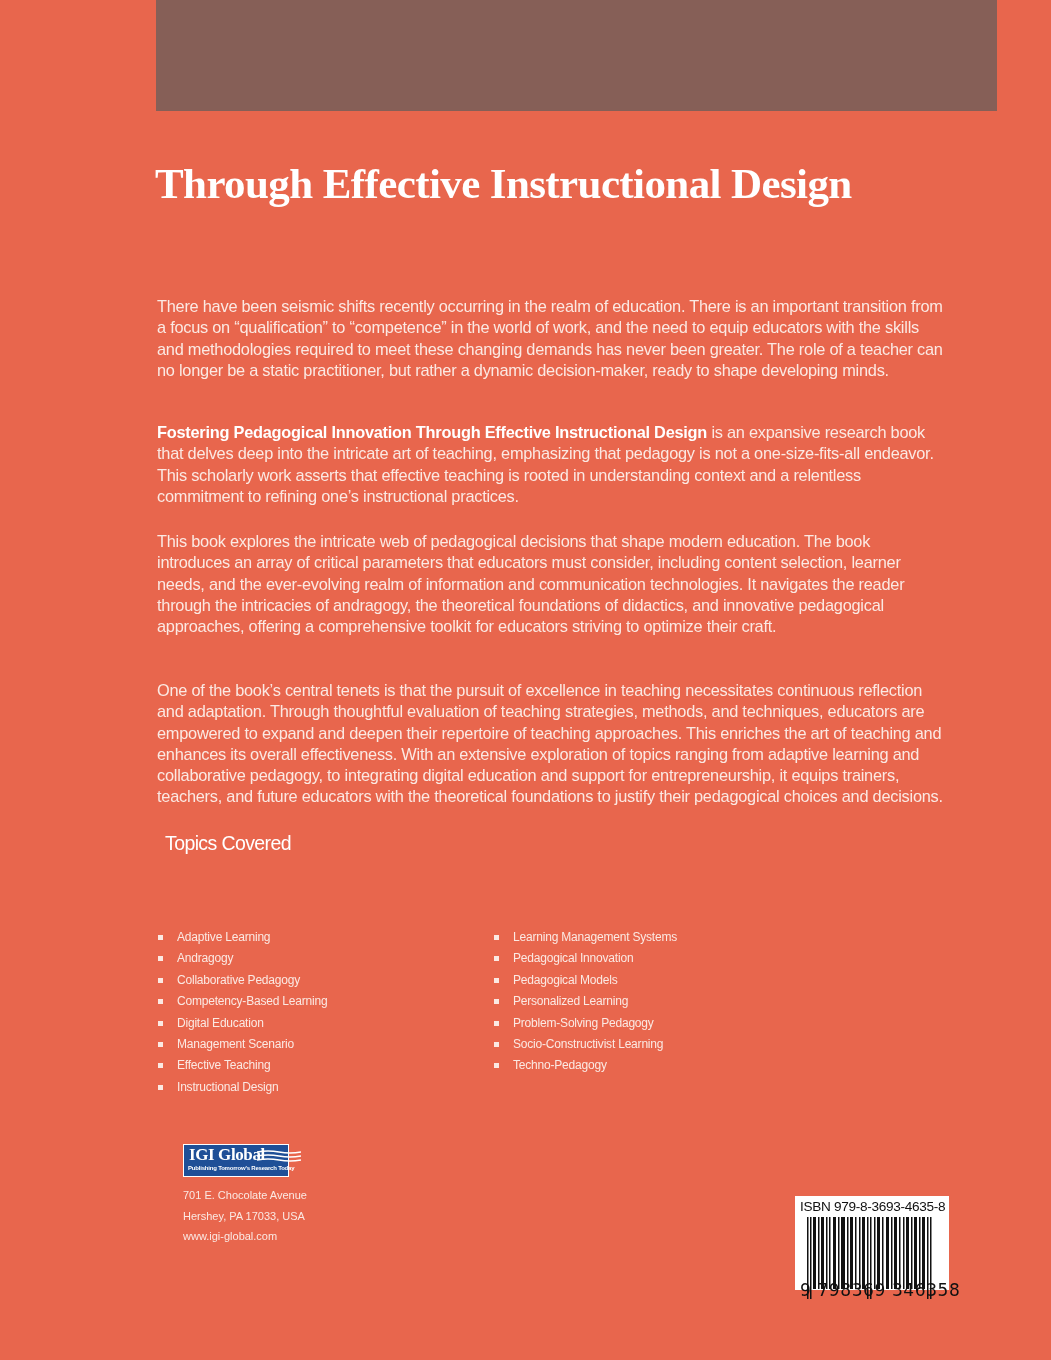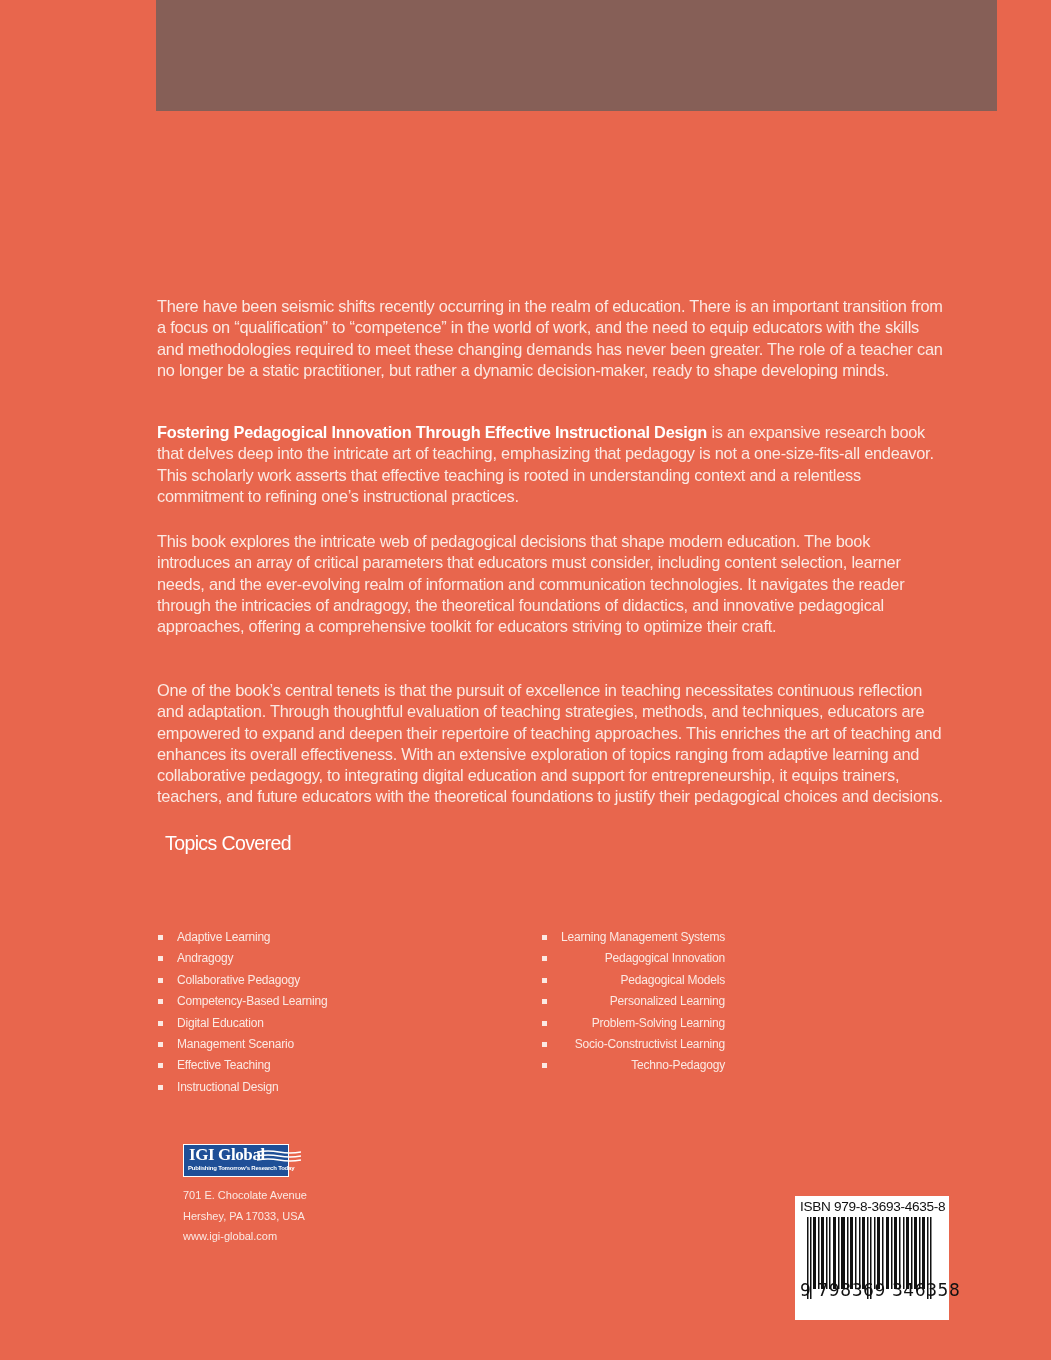--- a/index.html
+++ b/index.html
@@ -35,21 +35,21 @@
     .topics-heading {
       position: absolute; left: 157px; top: 824px;
       font-size: 19.5px; font-weight: normal; color: #ffffff;
       letter-spacing: -0.6px; margin: 8px;
     }
     .topics-col {
       position: absolute; top: 927px; list-style: none; margin: 0; padding: 0;
       font-size: 12px; line-height: 21.4px; letter-spacing: -0.2px; color: #fbe9e3;
     }
     .col-left { left: 157px; }
-    .col-right { left: 541px; text-align: right; }
+    .col-right { left: 493px; }
     .topics-col li { position: relative; padding-left: 20px; white-space: nowrap; }
     .topics-col li .bullet {
       position: absolute; left: 1px; top: 8px; width: 5px; height: 5px; background: #fbe9e3;
     }
     .publisher { position: absolute; left: 183px; top: 1144px; }
     .logo {
       position: relative; width: 118px; height: 34px;
     }
     .logo-box {
       position: absolute; left: 0; top: 0; width: 106px; height: 33px;
@@ -64,40 +64,41 @@
       position: absolute; left: 5px; top: 21px;
       font-size: 6px; font-weight: bold; color: #ffffff; white-space: nowrap;
       letter-spacing: -0.2px;
     }
     .logo-stripes { position: absolute; left: 74px; top: 6px; }
     .address {
       position: absolute; left: 0; top: 41px;
       font-size: 11px; line-height: 20.5px; color: #fbe9e3; white-space: nowrap;
     }
     .barcode-box {
-      position: absolute; left: 795px; top: 1196px; width: 154px; height: 124px;
+      position: absolute; left: 795px; top: 1196px; width: 154px; height: 94px;
       background: #ffffff; box-sizing: border-box;
     }
     .isbn-text {
       position: absolute; left: 5px; top: 3px;
       font-size: 13.6px; color: #111111; letter-spacing: -0.3px; white-space: nowrap;
     }
     .barcode-svg { position: absolute; left: 12px; top: 21px; }
     .ean-digits {
       position: absolute; left: 5px; top: 84px;
       font-size: 17px; color: #111111; letter-spacing: 0.6px; white-space: nowrap;
       font-family: "DejaVu Sans", sans-serif;
     }
   </style>
 </head>
 <body>
 
 <div class="top-band"></div>
 
 <h1 class="title">
+  <div>Through Effective Instructional Design</div>
 </h1>
 
 <p class="body-text p1">There have been seismic shifts recently occurring in the realm of education. There is an important transition from a focus on “qualification” to “competence” in the world of work, and the need to equip educators with the skills and methodologies required to meet these changing demands has never been greater. The role of a teacher can no longer be a static practitioner, but rather a dynamic decision-maker, ready to shape developing minds.</p>
 <p class="body-text p2"><b>Fostering Pedagogical Innovation Through Effective Instructional Design</b><span> is an expansive research book that delves deep into the intricate art of teaching, emphasizing that pedagogy is not a one-size-fits-all endeavor. This scholarly work asserts that effective teaching is rooted in understanding context and a relentless commitment to refining one’s instructional practices.</span></p>
 <p class="body-text p3">This book explores the intricate web of pedagogical decisions that shape modern education. The book introduces an array of critical parameters that educators must consider, including content selection, learner needs, and the ever-evolving realm of information and communication technologies. It navigates the reader through the intricacies of andragogy, the theoretical foundations of didactics, and innovative pedagogical approaches, offering a comprehensive toolkit for educators striving to optimize their craft.</p>
 <p class="body-text p4">One of the book’s central tenets is that the pursuit of excellence in teaching necessitates continuous reflection and adaptation. Through thoughtful evaluation of teaching strategies, methods, and techniques, educators are empowered to expand and deepen their repertoire of teaching approaches. This enriches the art of teaching and enhances its overall effectiveness. With an extensive exploration of topics ranging from adaptive learning and collaborative pedagogy, to integrating digital education and support for entrepreneurship, it equips trainers, teachers, and future educators with the theoretical foundations to justify their pedagogical choices and decisions.</p>
 
 <h2 class="topics-heading">Topics Covered</h2>
 
 <ul class="topics-col col-left">
@@ -109,21 +110,21 @@
   <li><span class="bullet"></span><span>Management Scenario</span></li>
   <li><span class="bullet"></span><span>Effective Teaching</span></li>
   <li><span class="bullet"></span><span>Instructional Design</span></li>
 </ul>
 
 <ul class="topics-col col-right">
   <li><span class="bullet"></span><span>Learning Management Systems</span></li>
   <li><span class="bullet"></span><span>Pedagogical Innovation</span></li>
   <li><span class="bullet"></span><span>Pedagogical Models</span></li>
   <li><span class="bullet"></span><span>Personalized Learning</span></li>
-  <li><span class="bullet"></span><span>Problem-Solving Learning</span></li>
+  <li><span class="bullet"></span><span>Problem-Solving Pedagogy</span></li>
   <li><span class="bullet"></span><span>Socio-Constructivist Learning</span></li>
   <li><span class="bullet"></span><span>Techno-Pedagogy</span></li>
 </ul>
 
 <div class="publisher">
   <div class="logo">
     <div class="logo-box"></div>
     <span class="logo-name">IGI Global</span>
     <span class="logo-tag">Publishing Tomorrow's Research Today</span>
     <svg class="logo-stripes" width="44" height="14" viewBox="0 0 44 14">

